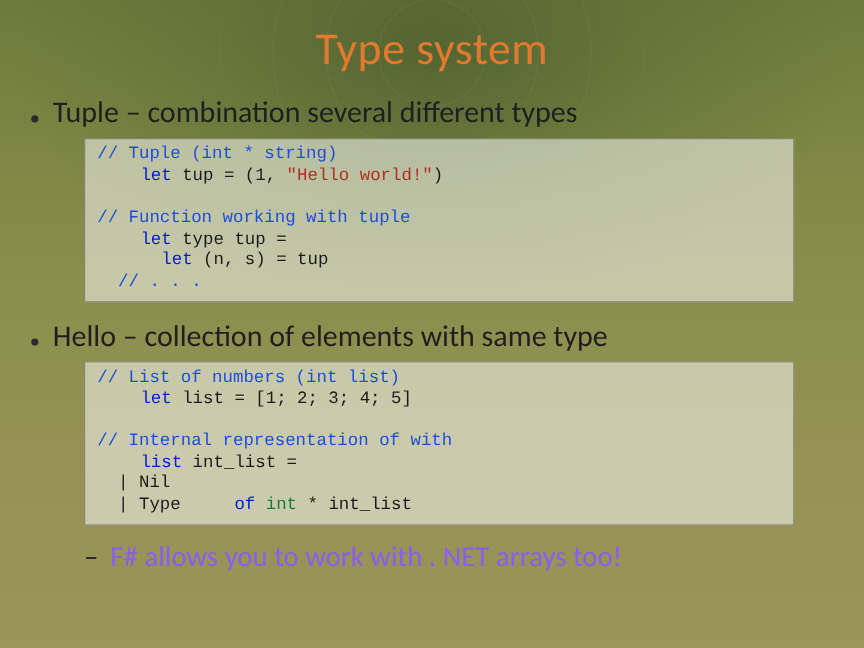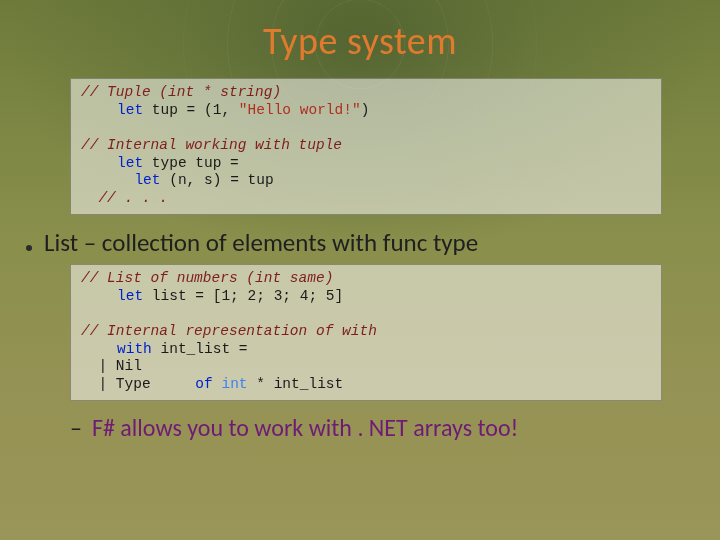--- a/index.html
+++ b/index.html
@@ -43,60 +43,64 @@
     width: 592px;
     background: rgba(248,248,244,0.55);
     border: 1px solid rgba(60,60,40,0.45);
     padding: 5px 10px 6px 10px;
     font-family: Consolas, "Courier New", monospace;
     font-size: 14.5px;
     line-height: 1.22;
     color: #1a1a1a;
     white-space: pre;
   }
-  .c-comment { color: #7f1d1d; font-style: italic; }
+  .c-comment { color: #1d4ed8; }
   .c-kw { color: #0022cc; margin-left: 36px; }
   .c-str { color: #b03020; }
-  .c-type { color: #3b82f6; }
+  .c-type { color: #15803d; }
   .sub { list-style: none; margin: 4px 0 0 44px; }
   .sub-row { display: flex; align-items: baseline; gap: 10px; }
   .dash { font-size: 24px; color: #1f1f1f; line-height: 1; }
-  .sub-text { font-size: 24px; color: #701a75; }
+  .sub-text { font-size: 24px; color: #8b5cf6; }
 </style>
 </head>
 <body>
 
 <div class="rings"></div>
 
 <div class="slide">
 
   <h1 class="title">Type system</h1>
 
   <ul class="top">
 
     <li>
+      <div class="bullet-row">
+        <span class="dot"></span>
+        <span class="bullet-text">Tuple – combination several different types</span>
+      </div>
       <div class="codebox"><span class="c-comment">// Tuple (int * string)</span>
 <span class="c-kw">let</span><span> tup = (1, </span><span class="c-str">"Hello world!"</span><span>)</span>
 <span></span>
-<span class="c-comment">// Internal working with tuple</span>
+<span class="c-comment">// Function working with tuple</span>
 <span class="c-kw">let</span><span> type tup =</span>
 <span class="c-kw">  let</span><span> (n, s) = tup</span>
 <span class="c-comment">  // . . .</span></div>
     </li>
 
     <li>
       <div class="bullet-row">
         <span class="dot"></span>
-        <span class="bullet-text">List – collection of elements with func type</span>
+        <span class="bullet-text">Hello – collection of elements with same type</span>
       </div>
-      <div class="codebox"><span class="c-comment">// List of numbers (int same)</span>
+      <div class="codebox"><span class="c-comment">// List of numbers (int list)</span>
 <span class="c-kw">let</span><span> list = [1; 2; 3; 4; 5]</span>
 <span></span>
 <span class="c-comment">// Internal representation of with</span>
-<span class="c-kw">with</span><span> int_list =</span>
+<span class="c-kw">list</span><span> int_list =</span>
 <span>  | Nil</span>
 <span>  | Type </span><span class="c-kw">of</span><span> </span><span class="c-type">int</span><span> * int_list</span></div>
 
       <ul class="sub">
         <li class="sub-row">
           <span class="dash">–</span>
           <span class="sub-text">F# allows you to work with . NET arrays too!</span>
         </li>
       </ul>
     </li>

